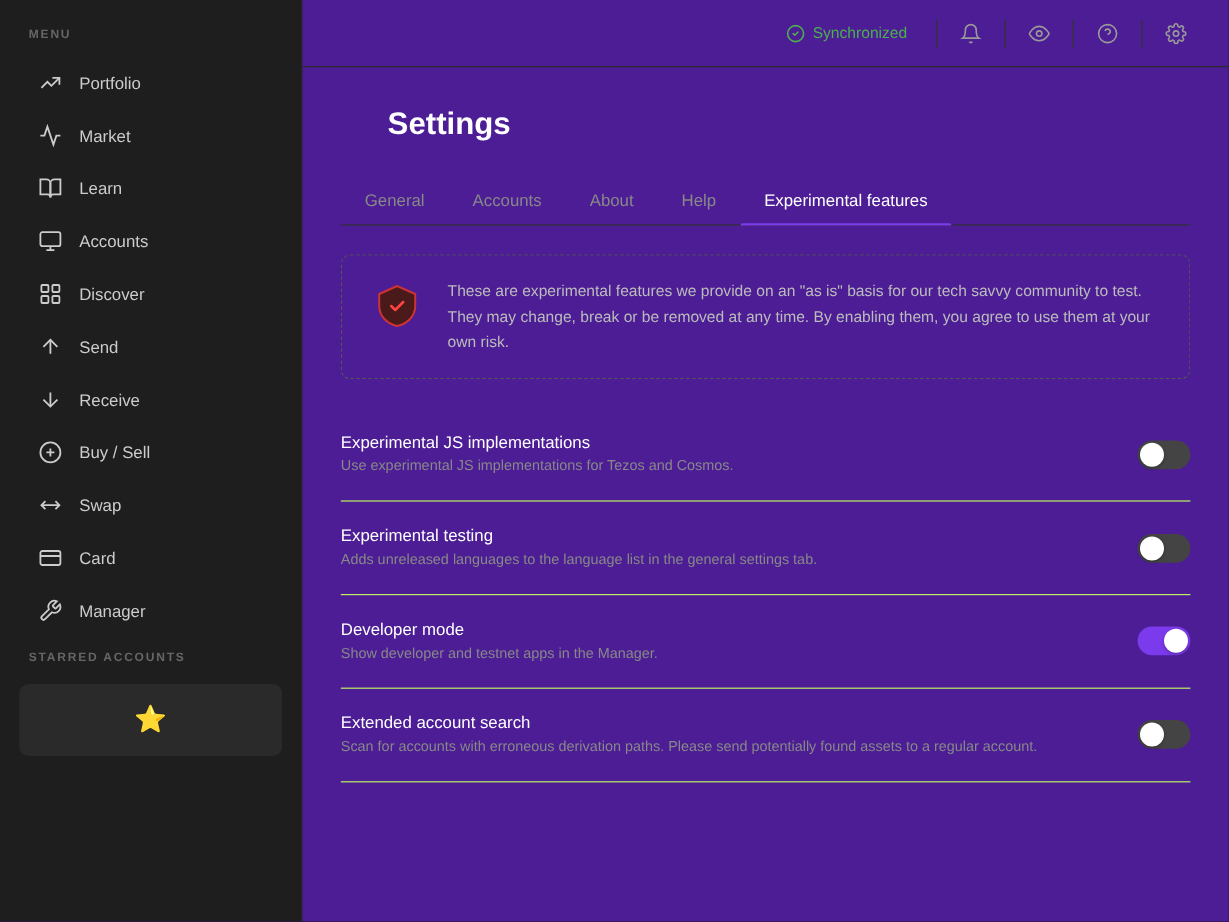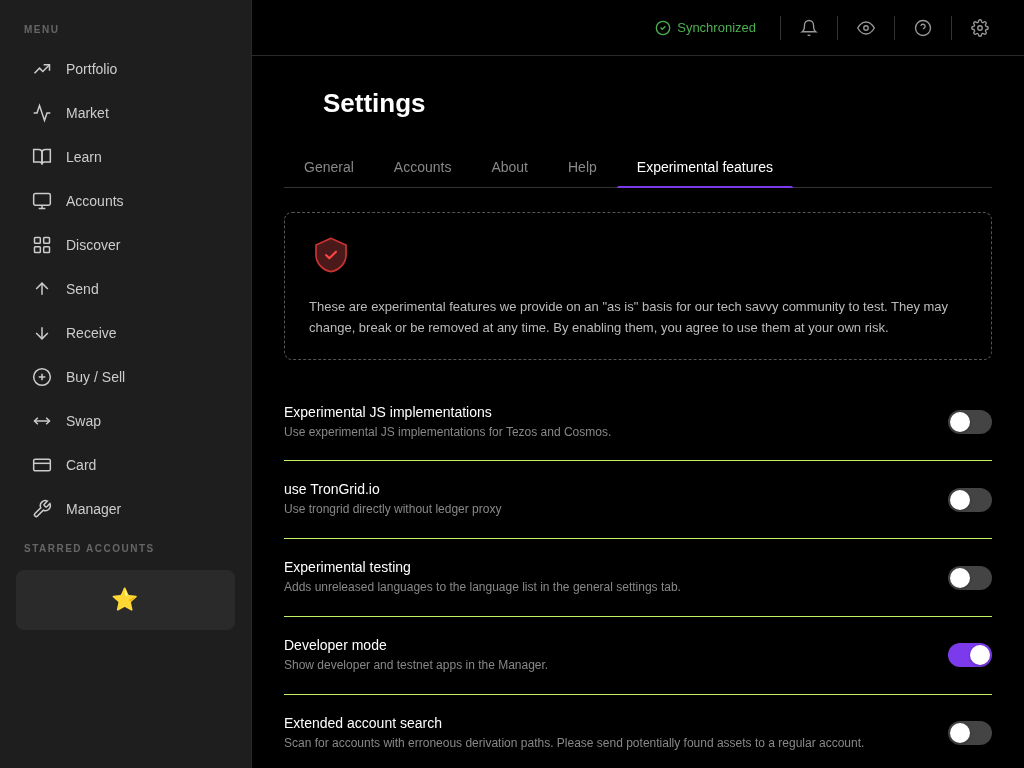--- a/index.html
+++ b/index.html
@@ -65,21 +65,21 @@
       display: flex;
       align-items: center;
       justify-content: center;
     }
 
     
     .main {
       flex: 1;
       display: flex;
       flex-direction: column;
-      background: #000000;
+      background: #4c1d95;
       overflow: hidden;
     }
 
     
     .topbar {
       display: flex;
       align-items: center;
       justify-content: flex-end;
       padding: 0 24px;
       height: 56px;
@@ -165,21 +165,20 @@
 
     
     .notice-box {
       border: 1px dashed #555;
       border-radius: 8px;
       padding: 20px 24px;
       display: flex;
       gap: 20px;
       align-items: flex-start;
       margin-bottom: 24px;
-      flex-direction: column;
     }
     .notice-icon {
       width: 44px;
       height: 44px;
       flex-shrink: 0;
       display: flex;
       align-items: center;
       justify-content: center;
     }
     .shield-svg {
@@ -446,31 +445,20 @@
           <div class="settings-row-title">Experimental JS implementations</div>
           <div class="settings-row-desc">Use experimental JS implementations for Tezos and Cosmos.</div>
         </div>
         <label class="toggle">
           <div class="toggle-track">
             <div class="toggle-thumb"></div>
           </div>
         </label>
       </div>
 
-      <div class="settings-row">
-        <div class="settings-row-info">
-          <div class="settings-row-title">use TronGrid.io</div>
-          <div class="settings-row-desc">Use trongrid directly without ledger proxy</div>
-        </div>
-        <label class="toggle">
-          <div class="toggle-track">
-            <div class="toggle-thumb"></div>
-          </div>
-        </label>
-      </div>
 
       <div class="settings-row">
         <div class="settings-row-info">
           <div class="settings-row-title">Experimental testing</div>
           <div class="settings-row-desc">Adds unreleased languages to the language list in the general settings tab.</div>
         </div>
         <label class="toggle">
           <div class="toggle-track">
             <div class="toggle-thumb"></div>
           </div>

